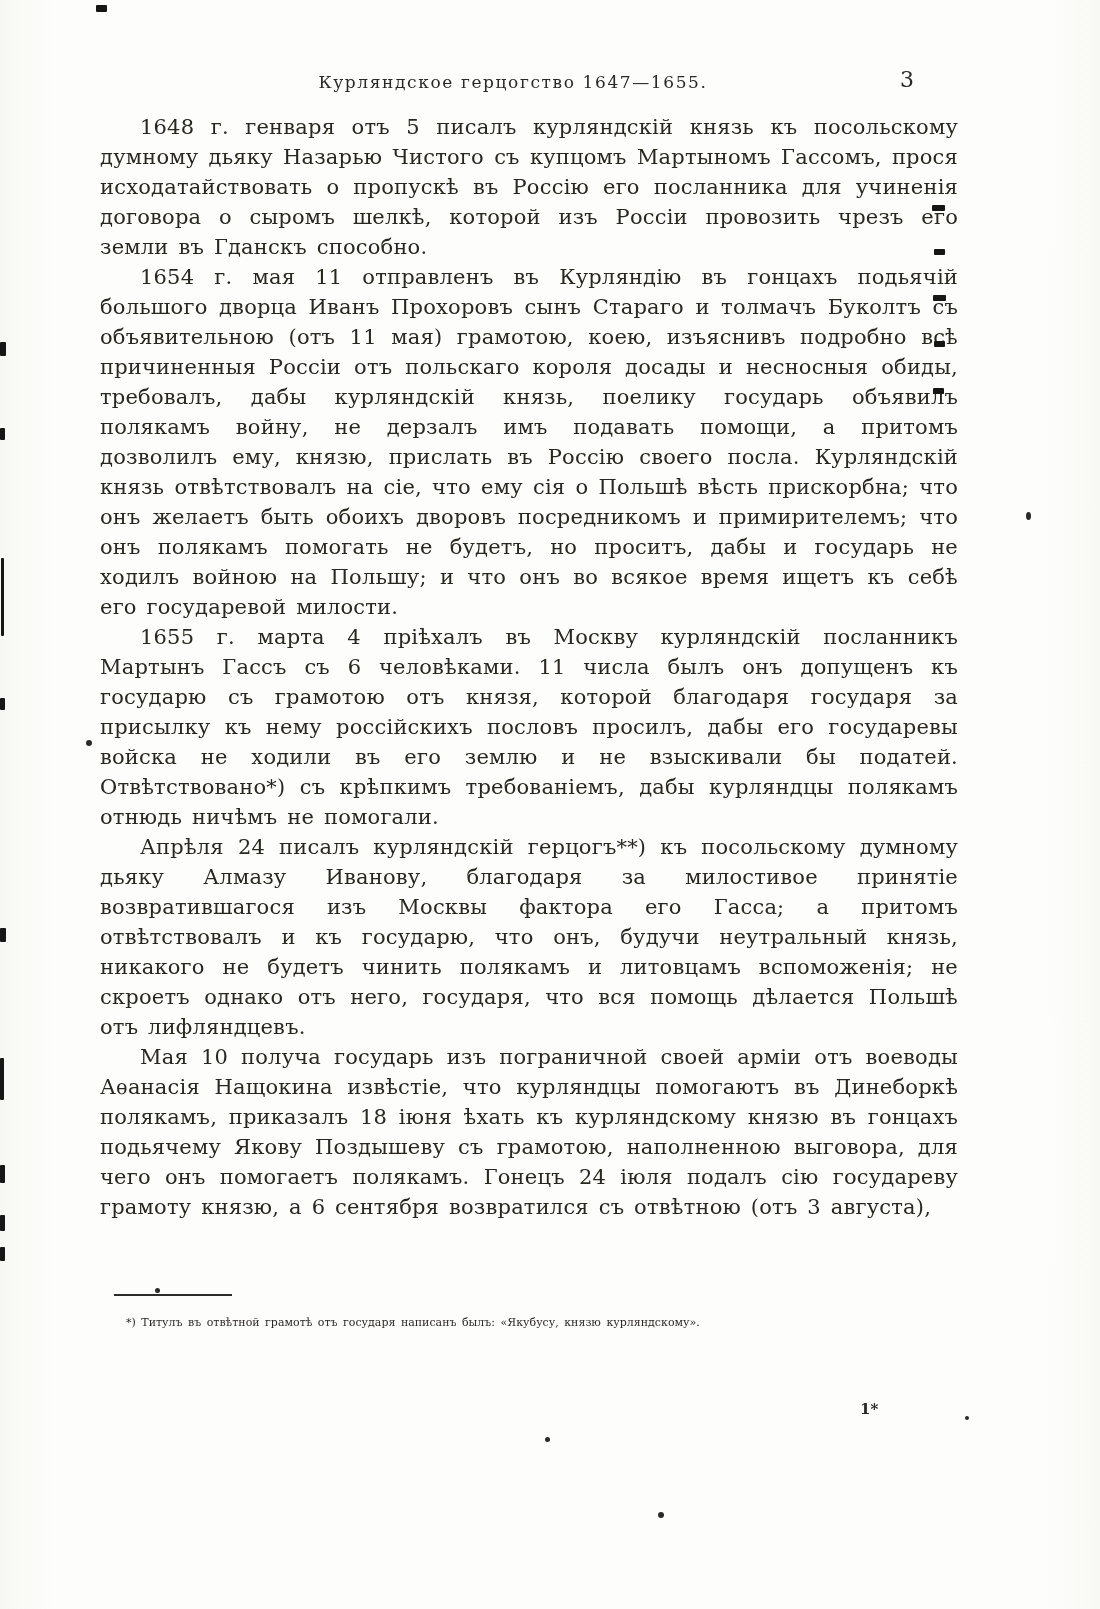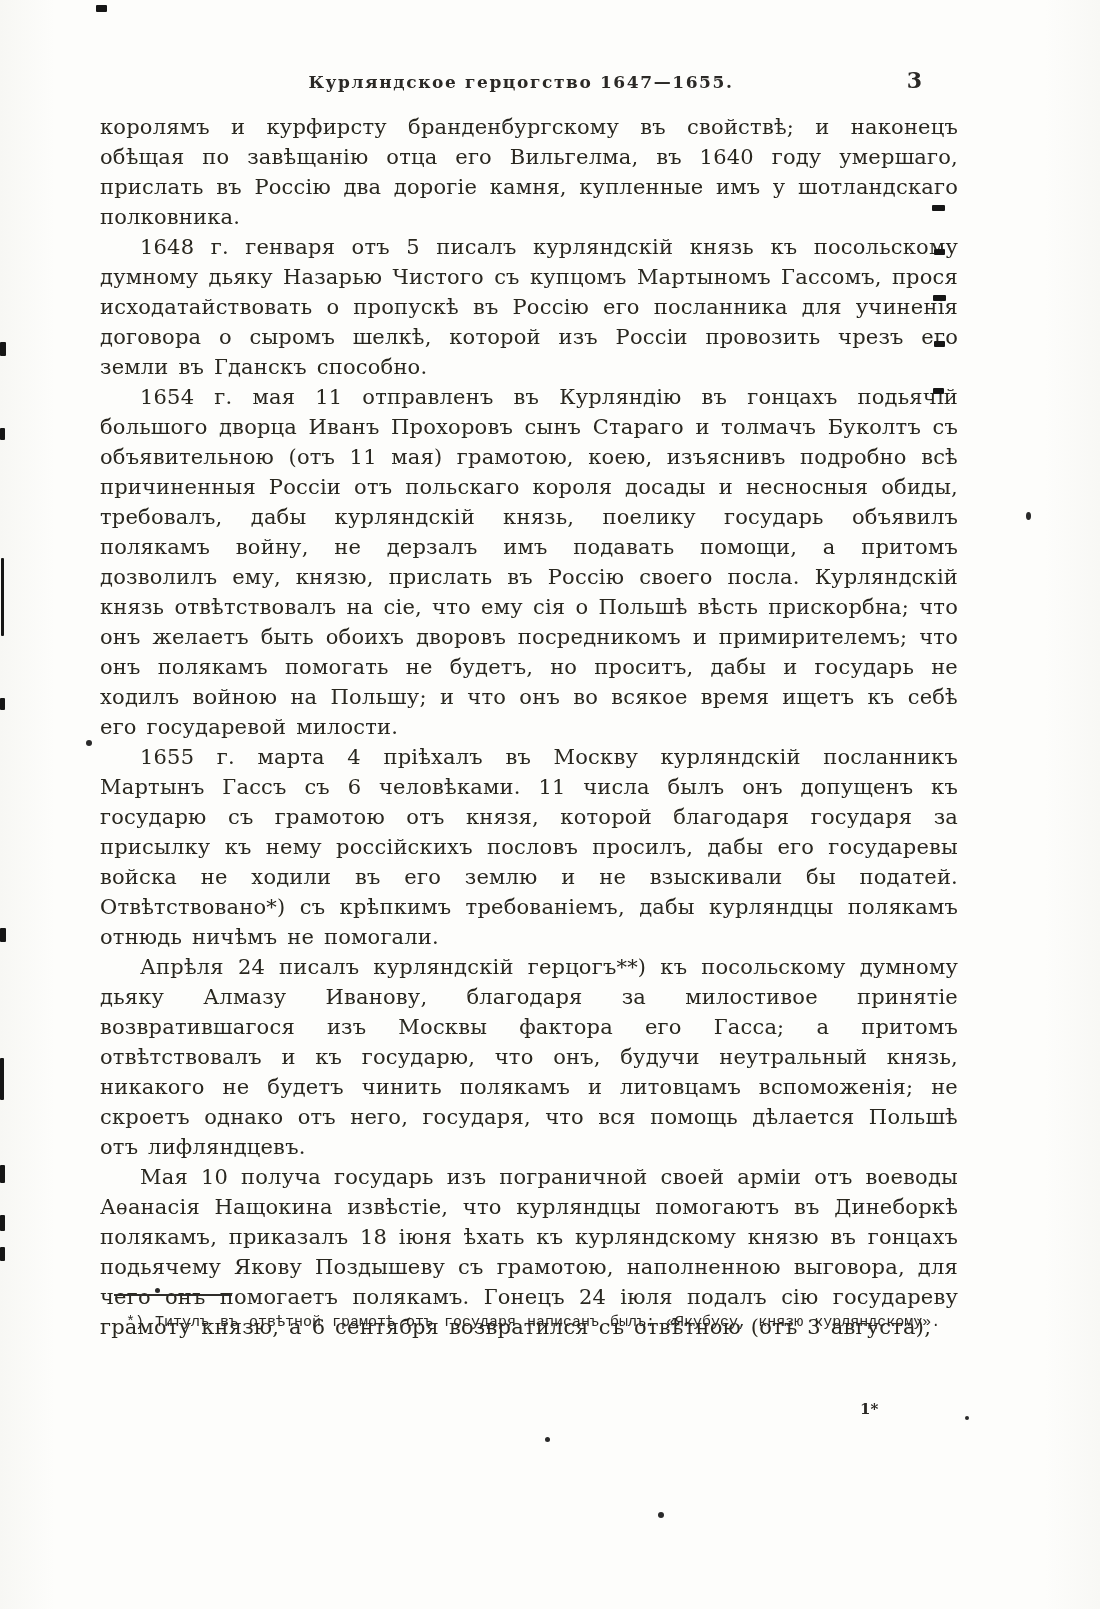--- a/index.html
+++ b/index.html
@@ -10,21 +10,21 @@
     overflow: hidden;
   }
   .page {
     position: relative;
     width: 1100px; height: 1609px;
     background: linear-gradient(90deg, #f7f7f4 0%, #fdfdfb 5%, #fdfdfb 95%, #f8f8f5 100%);
     color: #272522;
     overflow: hidden;
   }
   .header {
-    position: absolute; top: 72px; left: 92px; width: 858px; font-weight: bold;
+    position: absolute; top: 72px; left: 84px; width: 858px;
   }
   .running-title {
     display: block; text-align: center;
     font-size: 17px; letter-spacing: 1.6px; color: #2b2926;
   }
   .page-number {
     position: absolute; top: -5px; right: 28px;
     font-size: 22px; color: #2b2926;
   }
   .body-text {
@@ -37,43 +37,42 @@
   .para.no-indent { text-indent: 0; }
   .para b { font-weight: normal; }
   .footnotes {
     position: absolute; top: 1294px; left: 100px; width: 845px;
   }
   .fn-rule {
     width: 118px; height: 2px; background: #2e2c29;
     margin-left: 14px; margin-bottom: 16px;
   }
   .footnote {
-    font-size: 15px; line-height: 21px;
+    font-size: 11px; line-height: 21px;
     text-align: justify; text-indent: 26px;
-    color: #2a2823; margin-bottom: 5px; word-spacing: 2px; font-family: Liberation Mono, monospace;
+    color: #2a2823; margin-bottom: 5px; word-spacing: 2px;
   }
   .signature {
     position: absolute; left: 860px; top: 1400px;
     font-size: 15px; font-weight: bold; color: #2a2823;
   }
   .artifact { position: absolute; background: #161616; border-radius: 1px; }
   .speck { position: absolute; background: #2a2a2a; border-radius: 50%; }
 </style>
 </head>
 <body>
 
 <div class="page">
 
   <div class="header">
     <span class="running-title">Курляндское герцогство 1647—1655.</span>
     <span class="page-number">3</span>
   </div>
 
   <div class="body-text">
-    <p class="para no-indent"><b></b><span>королямъ и курфирсту бранденбургскому въ свойствѣ; и наконецъ обѣщая по завѣщанію отца его Вильгелма, въ 1640 году умершаго, прислать въ Россію два дорогіе камня, купленные имъ у шотландскаго полковника.</span></p>
     <p class="para"><b>1648</b><span> г. генваря отъ 5 писалъ курляндскій князь къ посольскому думному дьяку Назарью Чистого съ купцомъ Мартыномъ Гассомъ, прося исходатайствовать о пропускѣ въ Россію его посланника для учиненія договора о сыромъ шелкѣ, которой изъ Россіи провозить чрезъ его земли въ Гданскъ способно.</span></p>
     <p class="para"><b>1654</b><span> г. мая 11 отправленъ въ Курляндію въ гонцахъ подьячій большого дворца Иванъ Прохоровъ сынъ Стараго и толмачъ Буколтъ съ объявительною (отъ 11 мая) грамотою, коею, изъяснивъ подробно всѣ причиненныя Россіи отъ польскаго короля досады и несносныя обиды, требовалъ, дабы курляндскій князь, поелику государь объявилъ полякамъ войну, не дерзалъ имъ подавать помощи, а притомъ дозволилъ ему, князю, прислать въ Россію своего посла. Курляндскій князь отвѣтствовалъ на сіе, что ему сія о Польшѣ вѣсть прискорбна; что онъ желаетъ быть обоихъ дворовъ посредникомъ и примирителемъ; что онъ полякамъ помогать не будетъ, но проситъ, дабы и государь не ходилъ войною на Польшу; и что онъ во всякое время ищетъ къ себѣ его государевой милости.</span></p>
     <p class="para"><b>1655</b><span> г. марта 4 пріѣхалъ въ Москву курляндскій посланникъ Мартынъ Гассъ съ 6 человѣками. 11 числа былъ онъ допущенъ къ государю съ грамотою отъ князя, которой благодаря государя за присылку къ нему россійскихъ пословъ просилъ, дабы его государевы войска не ходили въ его землю и не взыскивали бы податей. Отвѣтствовано*) съ крѣпкимъ требованіемъ, дабы курляндцы полякамъ отнюдь ничѣмъ не помогали.</span></p>
     <p class="para"><b></b><span>Апрѣля 24 писалъ курляндскій герцогъ**) къ посольскому думному дьяку Алмазу Иванову, благодаря за милостивое принятіе возвратившагося изъ Москвы фактора его Гасса; а притомъ отвѣтствовалъ и къ государю, что онъ, будучи неутральный князь, никакого не будетъ чинить полякамъ и литовцамъ вспоможенія; не скроетъ однако отъ него, государя, что вся помощь дѣлается Польшѣ отъ лифляндцевъ.</span></p>
     <p class="para"><b></b><span>Мая 10 получа государь изъ пограничной своей арміи отъ воеводы Аѳанасія Нащокина извѣстіе, что курляндцы помогаютъ въ Динеборкѣ полякамъ, приказалъ 18 іюня ѣхать къ курляндскому князю въ гонцахъ подьячему Якову Поздышеву съ грамотою, наполненною выговора, для чего онъ помогаетъ полякамъ. Гонецъ 24 іюля подалъ сію государеву грамоту князю, а 6 сентября возвратился съ отвѣтною (отъ 3 августа),</span></p>
   </div>
 
   <div class="footnotes">
     <div class="fn-rule"></div>
     <p class="footnote"><span>*)</span> <span>Титулъ въ отвѣтной грамотѣ отъ государя написанъ былъ: «Якубусу, князю курляндскому».</span></p>

